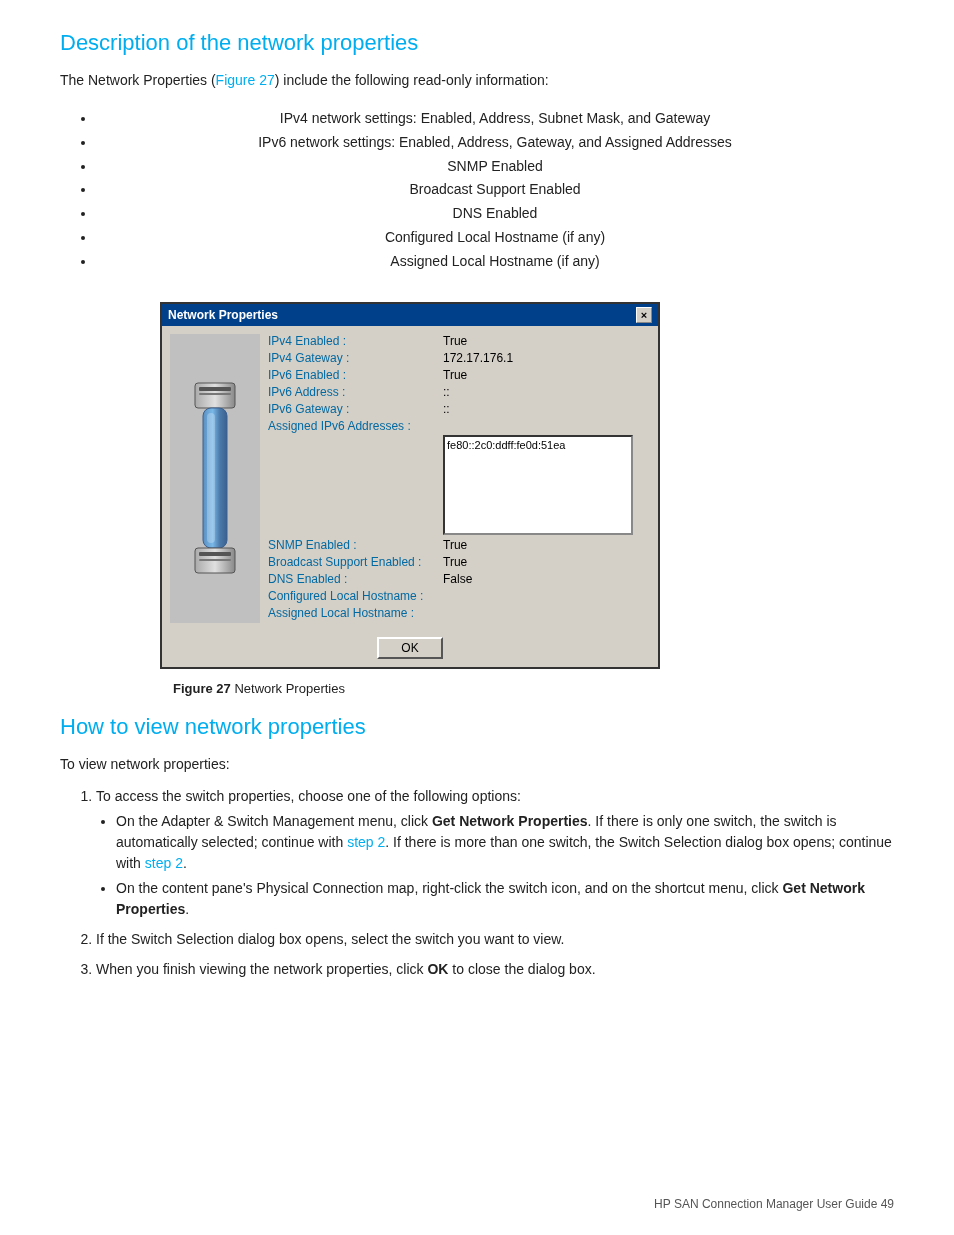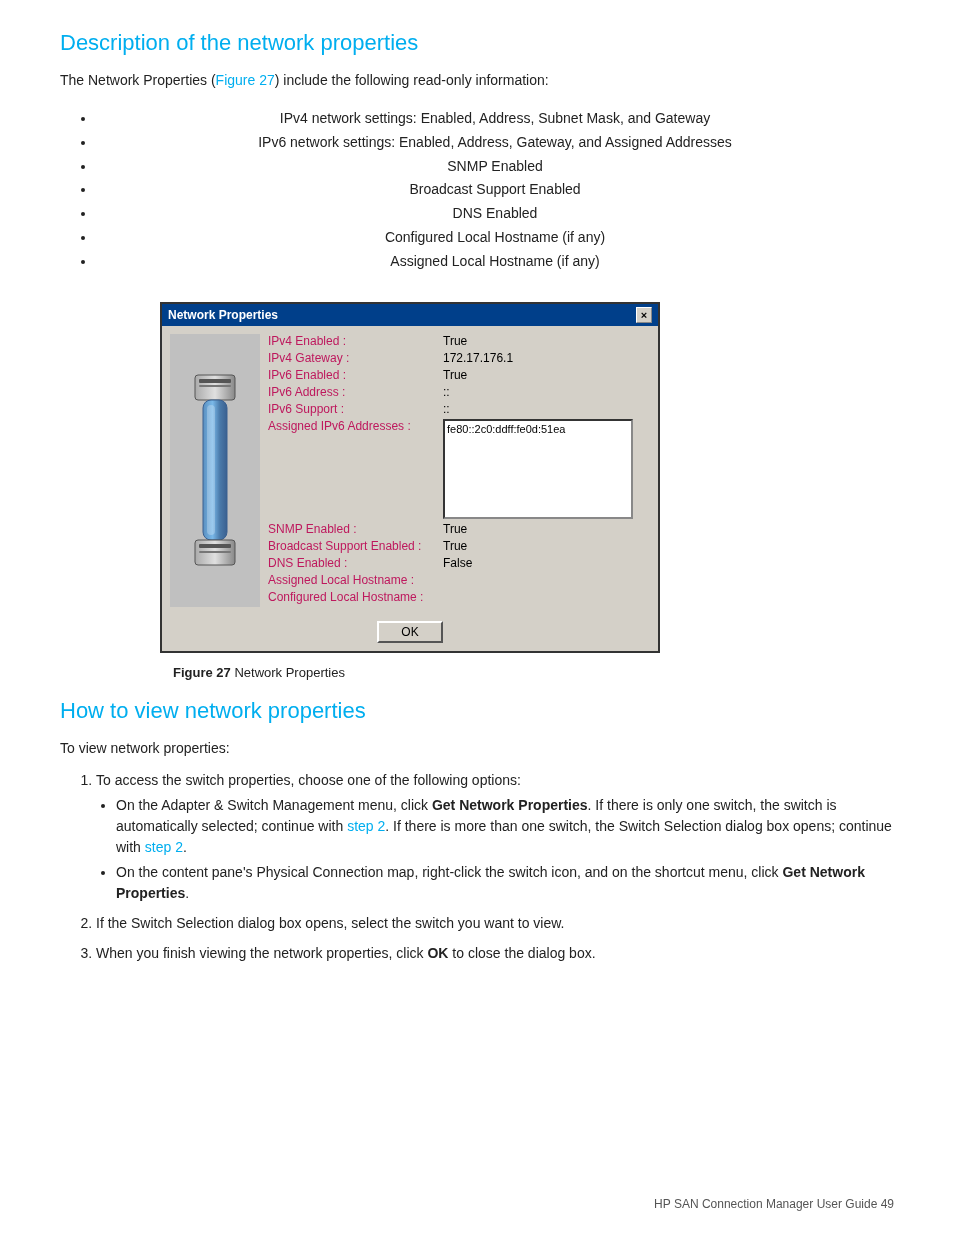--- a/index.html
+++ b/index.html
@@ -107,38 +107,39 @@
 
     .field-row {
       display: flex;
       align-items: flex-start;
       margin-bottom: 3px;
     }
 
     .field-label {
       width: 175px;
       font-size: 12px;
-      color: #be185d;
+      color: #0369a1;
       flex-shrink: 0;
     }
 
     .field-value {
       font-size: 12px;
       color: #000;
     }
 
     .field-textarea {
       border: 2px inset #888;
       background: #fff;
       width: 190px;
       height: 100px;
       font-size: 11px;
       padding: 2px;
       color: #000;
       overflow-y: auto;
+      margin-top: 16px;
     }
 
     .dialog-footer {
       display: flex;
       justify-content: center;
       padding: 6px 8px 8px;
     }
 
     .ok-button {
       background: #d4d0c8;
@@ -273,21 +274,21 @@
         </div>
         <div class="field-row">
           <span class="field-label">IPv6 Enabled :</span>
           <span class="field-value">True</span>
         </div>
         <div class="field-row">
           <span class="field-label">IPv6 Address :</span>
           <span class="field-value">::</span>
         </div>
         <div class="field-row">
-          <span class="field-label">IPv6 Support :</span>
+          <span class="field-label">IPv6 Gateway :</span>
           <span class="field-value">::</span>
         </div>
 
         <div class="field-row">
           <span class="field-label">Assigned IPv6 Addresses :</span>
           <div class="field-textarea">fe80::2c0:ddff:fe0d:51ea</div>
         </div>
 
         <div class="field-row">
           <span class="field-label">SNMP Enabled :</span>
@@ -295,25 +296,25 @@
         </div>
         <div class="field-row">
           <span class="field-label">Broadcast Support Enabled :</span>
           <span class="field-value">True</span>
         </div>
         <div class="field-row">
           <span class="field-label">DNS Enabled :</span>
           <span class="field-value">False</span>
         </div>
         <div class="field-row">
+          <span class="field-label">Configured Local Hostname :</span>
+          <span class="field-value"></span>
+        </div>
+        <div class="field-row">
           <span class="field-label">Assigned Local Hostname :</span>
-          <span class="field-value"></span>
-        </div>
-        <div class="field-row">
-          <span class="field-label">Configured Local Hostname :</span>
           <span class="field-value"></span>
         </div>
       </div>
     </div>
 
     <div class="dialog-footer">
       <button class="ok-button">OK</button>
     </div>
   </div>
 </div>

